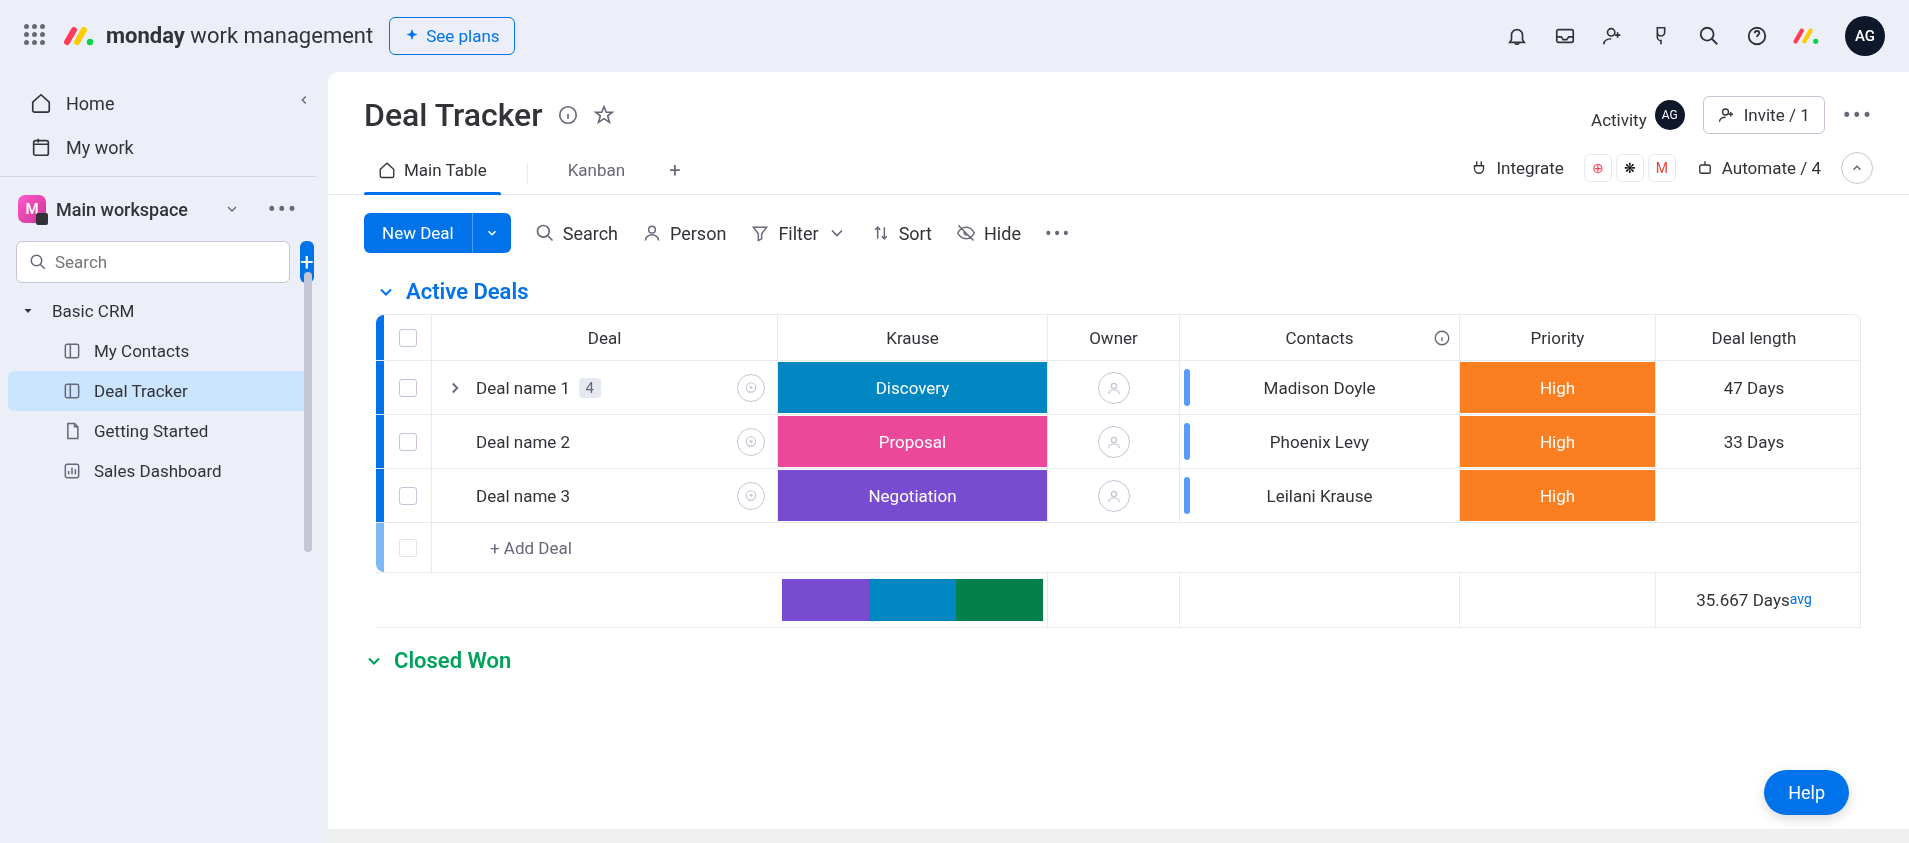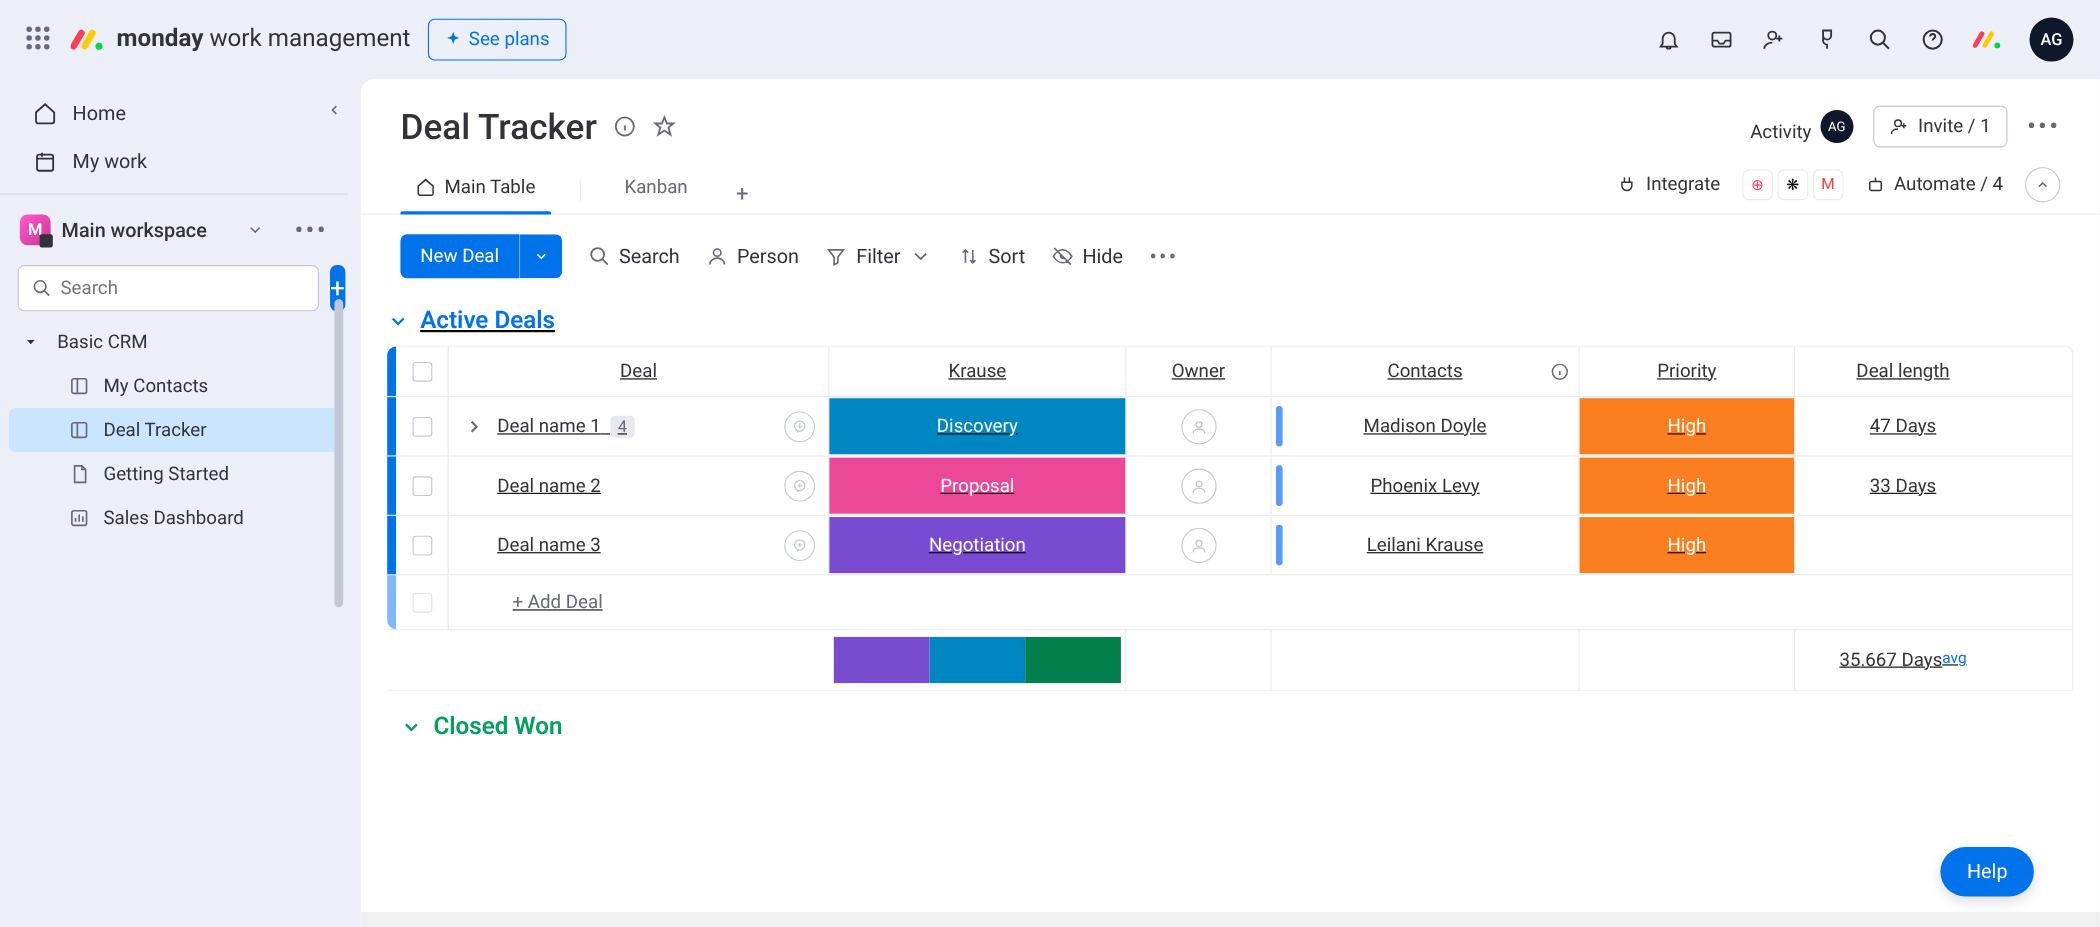--- a/index.html
+++ b/index.html
@@ -48,42 +48,42 @@
 .board-header { display: flex; align-items: center; padding: 0 36px; gap: 14px; }
 .board-title { font-size: 32px; font-weight: 500; color: #323338; }
 .bh-icon { width: 22px; height: 22px; color: #676879; cursor: pointer; }
 .bh-right { margin-left: auto; display: flex; align-items: center; gap: 18px; }
 .activity { display: flex; align-items: flex-end; gap: 8px; font-size: 17px; color: #323338; cursor: pointer; margin-left: 32px; }
 .activity .avatar-sm { width: 30px; height: 30px; border-radius: 50%; background: #0f172a; color:#fff; display:flex; align-items:center; justify-content:center; font-size:12px; }
 .invite-btn { border: 1px solid #c3c6d4; border-radius: 6px; padding: 8px 14px; display: flex; align-items: center; gap: 8px; font-size: 17px; cursor: pointer; color: #323338; }
 .dots { font-size: 24px; color: #676879; cursor: pointer; letter-spacing: 2px; }
 
 
-.view-tabs { display: flex; align-items: flex-end; padding: 18px 36px 0; border-bottom: 1px solid #e6e9ef; gap: 18px; }
+.view-tabs { display: flex; align-items: flex-start; padding: 18px 36px 0; border-bottom: 1px solid #e6e9ef; gap: 18px; }
 .view-tab { display: flex; align-items: center; gap: 8px; padding: 8px 14px 14px; font-size: 17px; color: #676879; cursor: pointer; position: relative; }
 .view-tab.active { color: #323338; }
 .view-tab.active::after { content:""; position:absolute; bottom:-1px; left:0; right:0; height:3px; background:#0073ea; border-radius:2px 2px 0 0; }
 .view-tab-sep { width:1px; height:20px; background:#e6e9ef; margin: 0 8px; align-self: center;}
 .tab-add { padding: 6px 12px; color:#676879; font-size:20px; cursor:pointer; }
 .view-right { margin-left: auto; display: flex; align-items: center; gap: 20px; padding-bottom: 10px;}
 .view-right-item { display: flex; align-items: center; gap: 8px; font-size: 17px; color: #323338; cursor: pointer; }
 .integration-icons { display: flex; gap: 4px; }
 .int-hex { width: 28px; height: 28px; border: 1px solid #e6e9ef; border-radius: 6px; display:flex; align-items:center; justify-content:center; font-size:14px;}
 .collapse-round { width: 32px; height: 32px; border: 1px solid #c3c6d4; border-radius: 50%; display: flex; align-items:center; justify-content:center; cursor:pointer; color:#676879; }
 
 
 .toolbar { display: flex; align-items: center; gap: 24px; padding: 18px 36px; }
 .new-deal { display: flex; }
 .new-deal-main { background: #0073ea; color: #fff; padding: 10px 18px; border-radius: 6px 0 0 6px; font-size: 17px; cursor: pointer; }
 .new-deal-drop { background: #0073ea; color: #fff; padding: 10px 12px; border-radius: 0 6px 6px 0; border-left: 1px solid rgba(255,255,255,0.3); cursor: pointer; display:flex; align-items:center;}
 .tb-item { display: flex; align-items: center; gap: 8px; font-size: 18px; color: #323338; cursor: pointer; }
 .tb-item svg { width: 20px; height: 20px; color: #676879; }
 
 
-.group { padding: 0 24px; margin-top: 8px; text-decoration: underline; }
+.group { padding: 0 48px; margin-top: 8px; }
 .group-header { display: flex; align-items: center; gap: 10px; margin-bottom: 10px; cursor:pointer; }
 .group-chevron { color: #0073ea; }
 .group-title-active { color: #0073ea; font-size: 22px; font-weight: 600; }
 .group-title-won { color: #00a25b; font-size: 22px; font-weight: 600; }
 .group-chevron-won { color: #00a25b; }
 
 
 .table { border: 1px solid #e6e9ef; border-left: none; border-radius: 0 8px 0 0; overflow: visible; }
 .thead, .trow, .tadd, .tfoot { display: grid; grid-template-columns: 8px 48px 346px 270px 132px 280px 196px 196px; align-items: center; }
 .thead { height: 46px; border-bottom: 1px solid #e6e9ef; }

